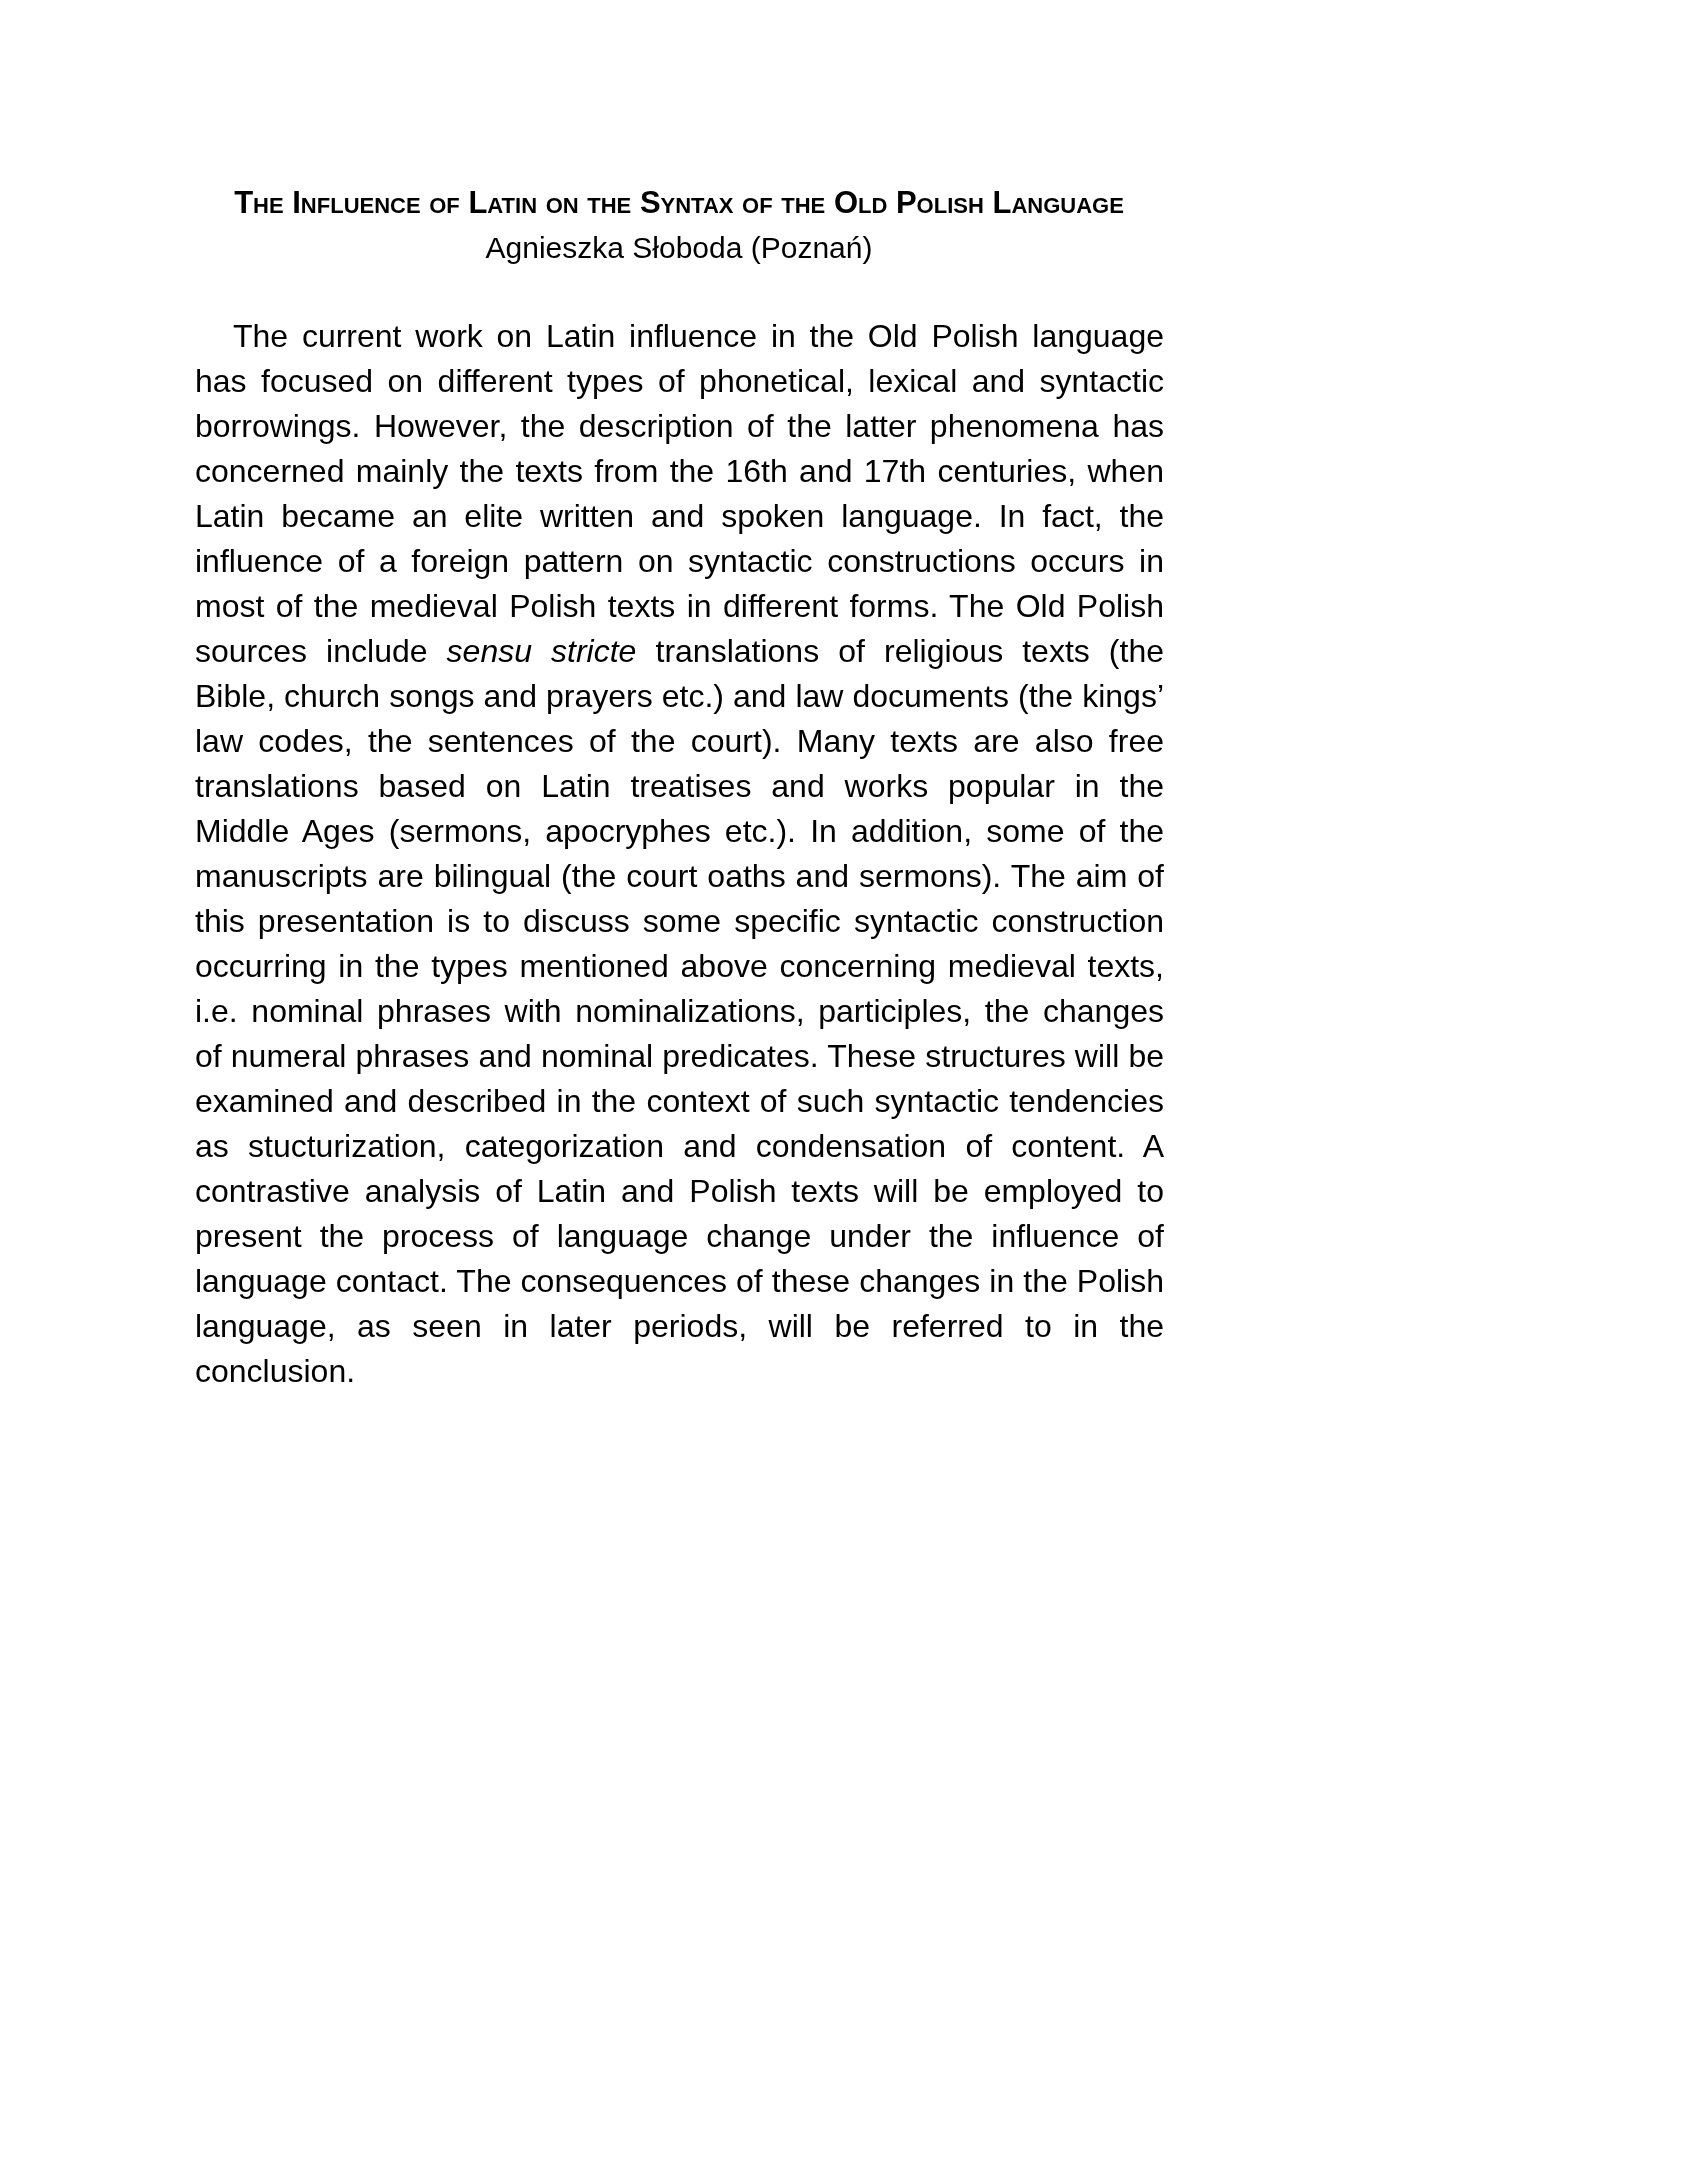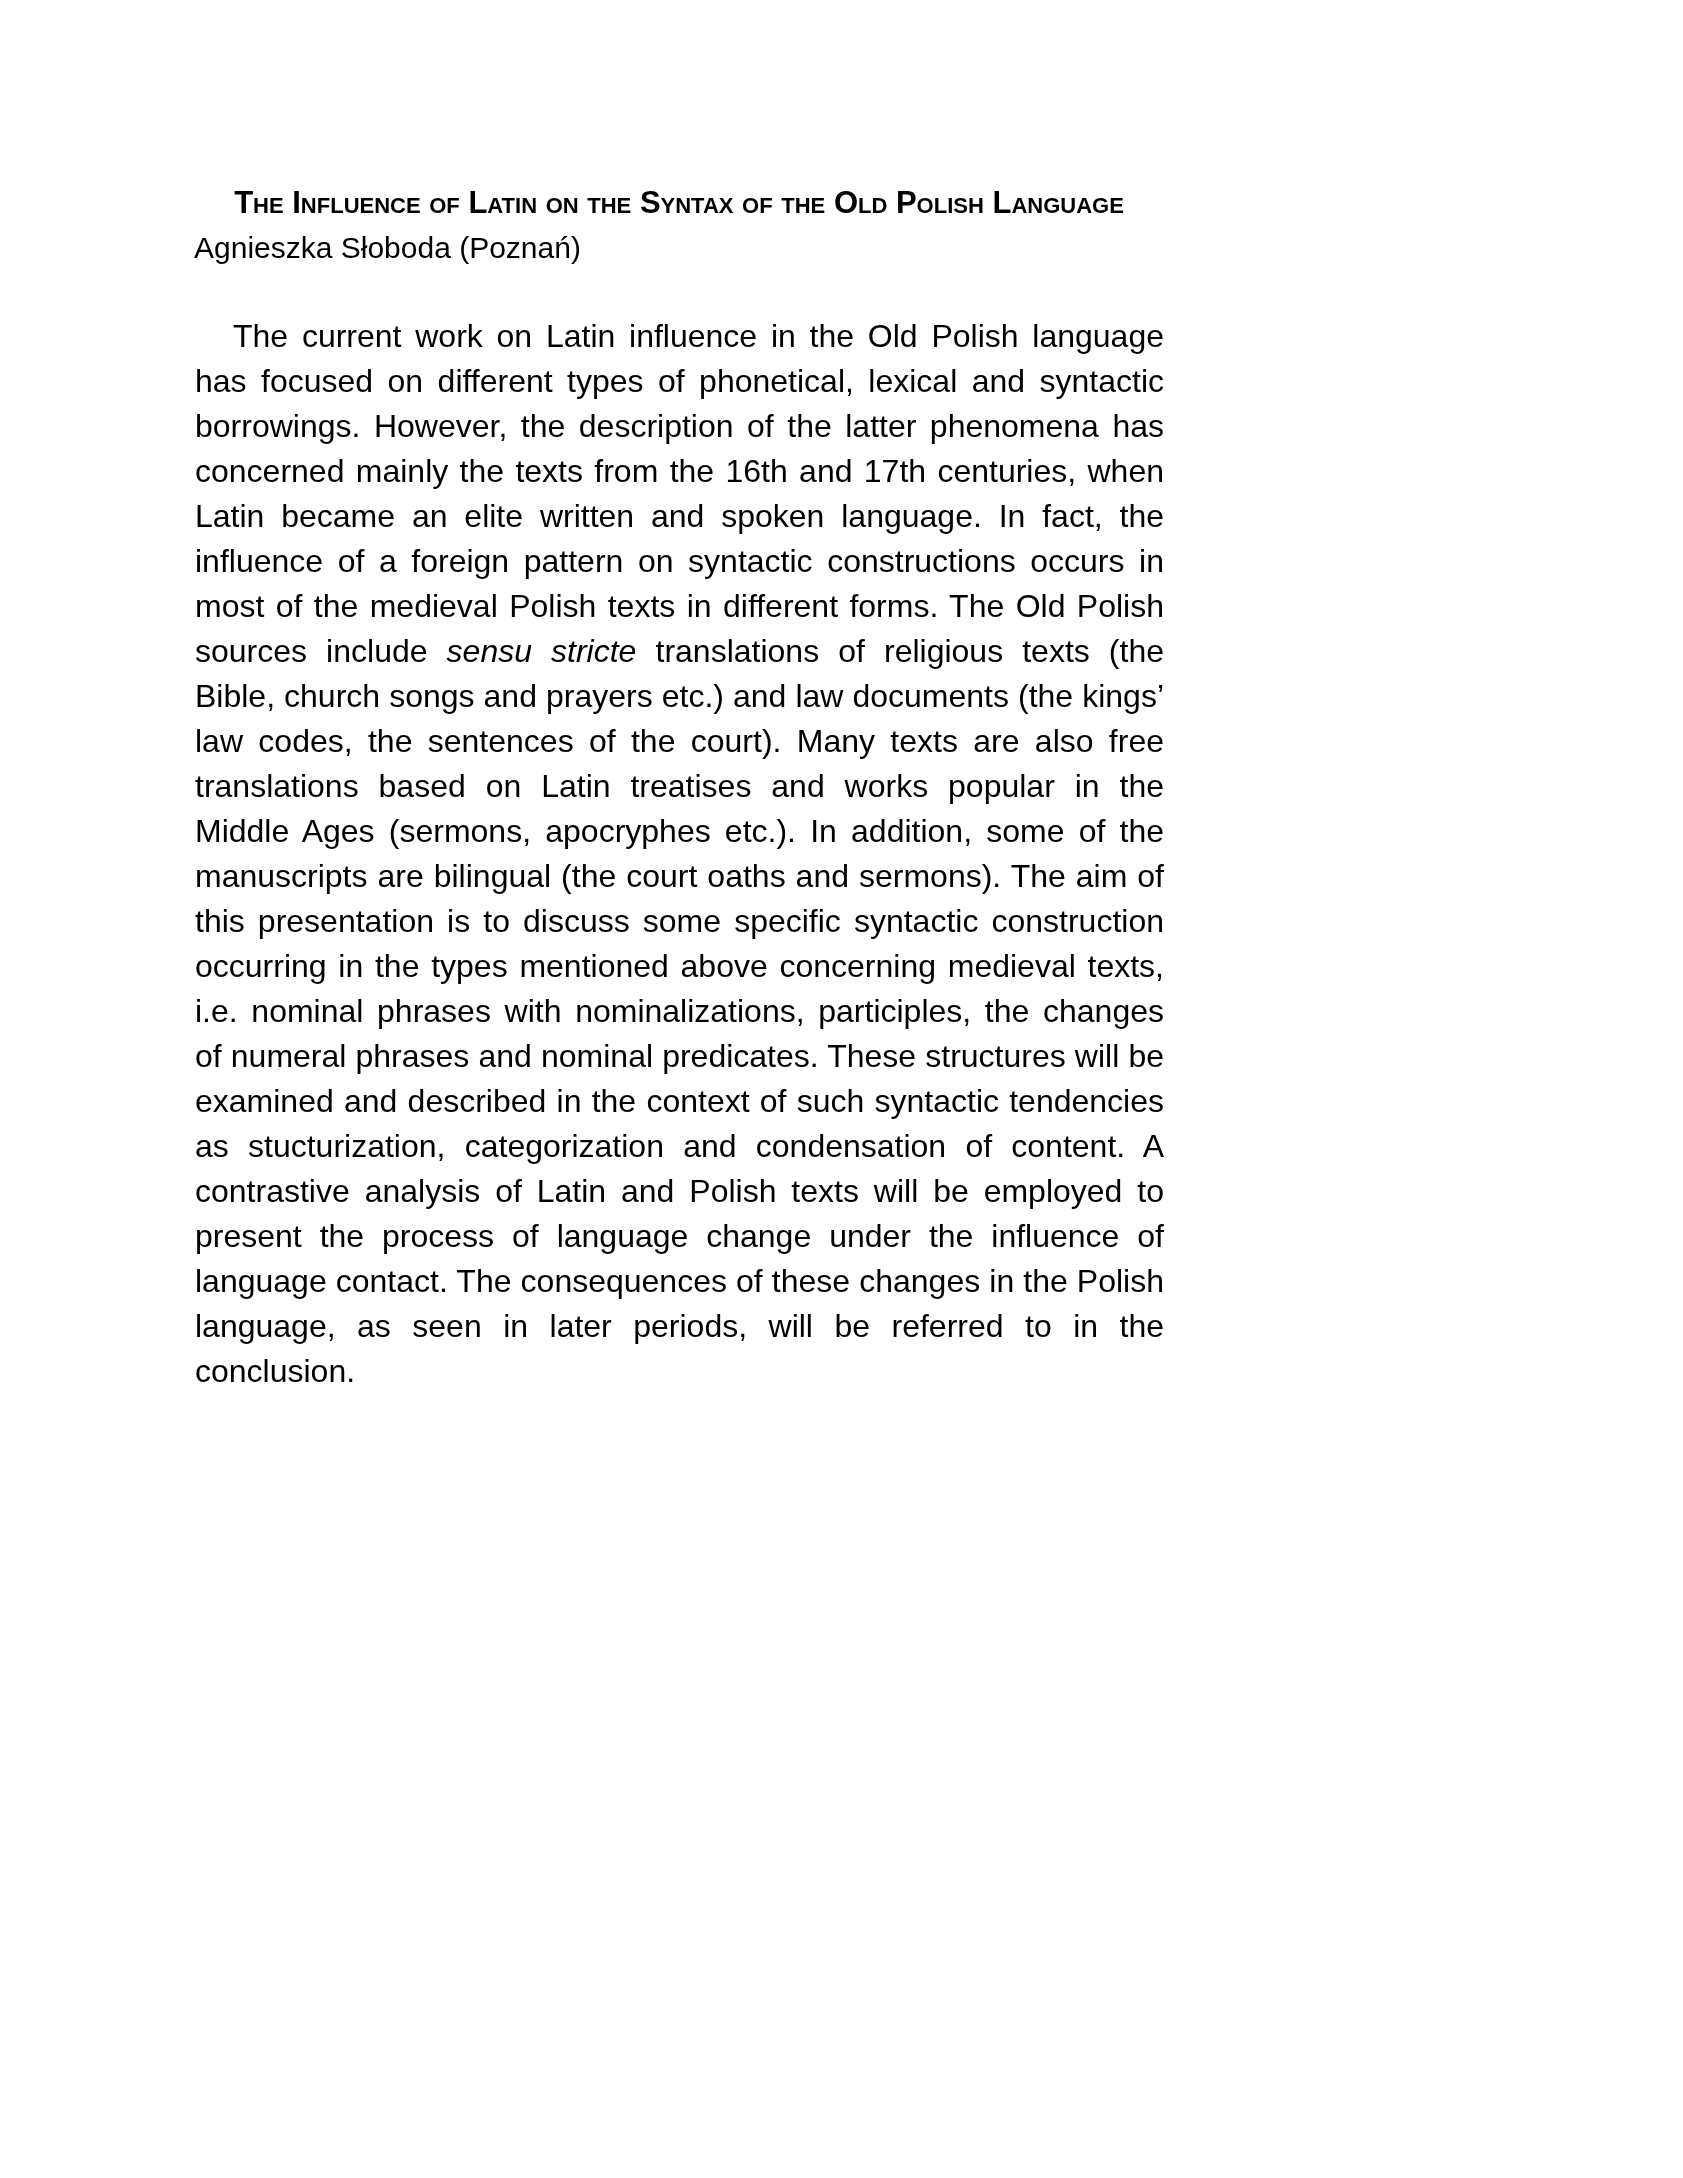--- a/index.html
+++ b/index.html
@@ -24,21 +24,21 @@
     line-height: 45px;
     font-weight: bold;
     font-variant: small-caps;
     text-align: center;
   }
   .author {
     margin: 0 194px;
     font-size: 30px;
     line-height: 45px;
     font-weight: normal;
-    text-align: left;
+    text-align: center;
   }
   .abstract {
     margin: 44px 194px 0 195px;
     font-size: 32px;
     line-height: 45px;
     text-align: justify;
     text-indent: 38px;
   }
   .latin-phrase {
     font-style: italic;

